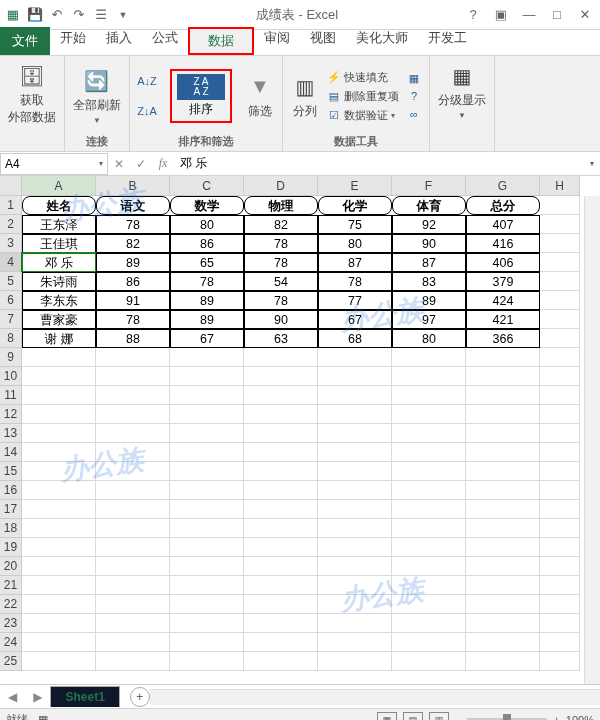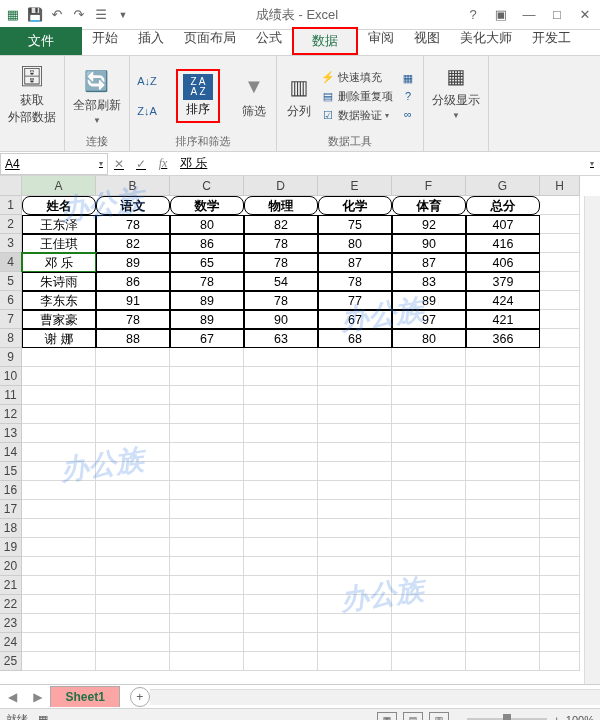--- a/index.html
+++ b/index.html
@@ -7,41 +7,41 @@
 
 .titlebar { height: 30px; background: #fff; border-bottom: 1px solid #d4d4d4; display: flex; align-items: center; padding: 0 4px; color: #666; }
 .qat { display: flex; gap: 4px; align-items: center; }
 .qat .q { width: 18px; height: 18px; display: flex; align-items: center; justify-content: center; font-size: 13px; }
 .tb-title { flex: 1; text-align: center; font-size: 13px; color: #666; }
 .win-controls { display: flex; gap: 6px; }
 .win-controls .w { width: 22px; text-align: center; font-size: 13px; color: #666; }
 
 .tabs { height: 26px; background: #fff; display: flex; align-items: flex-end; border-bottom: 1px solid #d4d4d4; }
 .tab { padding: 8px 10px; font-size: 13px; color: #444; cursor: pointer; }
-.tab.file { background: #217346; color: #fff; padding: 5px 28px; }
+.tab.file { background: #217346; color: #fff; padding: 5px 12px; }
 .tab.active { border: 1px solid #d4d4d4; border-bottom: 1px solid #f1f1f1; background: #f1f1f1; color: #217346; }
 .tab.hl { border: 2px solid #ff0000; padding: 3px 18px; }
 
 .ribbon { height: 96px; background: #f1f1f1; border-bottom: 1px solid #d4d4d4; display: flex; }
 .group { border-right: 1px solid #d4d4d4; padding: 4px 6px 2px 6px; display: flex; flex-direction: column; align-items: center; justify-content: space-between; }
-.group-label { font-size: 11px; color: #666; margin-top: 2px; }
+.group-label { font-size: 11px; color: #666; margin-top: 2px; font-weight: bold; }
 .group-body { flex: 1; display: flex; align-items: center; gap: 4px; }
 .big-btn { display: flex; flex-direction: column; align-items: center; gap: 2px; padding: 2px; cursor: pointer; font-size: 12px; color: #444; }
 .big-btn .ic { width: 28px; height: 28px; display: flex; align-items: center; justify-content: center; font-size: 20px; }
-.sort-grp { display: flex; gap: 18px; }
+.sort-grp { display: flex; gap: 12px; }
 .sort-small { display: flex; flex-direction: column; gap: 2px; }
 .sort-small .sb { width: 22px; height: 28px; display: flex; align-items: center; justify-content: center; font-size: 11px; color: #2a6099; border: 1px solid transparent; }
 .sort-big { border: 2px solid #ff0000; padding: 3px 5px; display: flex; flex-direction: column; align-items: center; gap: 1px; }
-.sort-big .sic { width: 30px; height: 26px; background: #2a6099; color: #fff; font-size: 10px; display: flex; flex-direction: column; align-items: center; justify-content: center; line-height: 1; }
+.sort-big .sic { width: 48px; height: 26px; background: #2a6099; color: #fff; font-size: 10px; display: flex; flex-direction: column; align-items: center; justify-content: center; line-height: 1; }
 .data-tools { display: flex; flex-direction: column; gap: 2px; font-size: 11px; color: #444; }
 .data-tools .dt { display: flex; align-items: center; gap: 3px; cursor: pointer; padding: 1px 2px; }
 .dt .di { width: 14px; height: 14px; display: inline-flex; align-items: center; justify-content: center; color: #2a6099; }
 .chev { font-size: 8px; color: #666; }
 
-.namebox-row { height: 24px; border-bottom: 1px solid #d4d4d4; display: flex; align-items: center; background: #fff; text-decoration: underline; }
+.namebox-row { height: 24px; border-bottom: 1px solid #d4d4d4; display: flex; align-items: center; background: #fff; }
 .namebox { width: 108px; height: 22px; border: 1px solid #ccc; padding: 0 4px; font-size: 12px; display: flex; align-items: center; justify-content: space-between; }
 .fx-area { flex: 1; display: flex; align-items: center; }
 .fx-btn { width: 22px; text-align: center; color: #888; }
 .fx-btn.fx { font-style: italic; font-family: serif; }
 .formula-input { flex: 1; padding: 0 6px; font-size: 12px; }
 
 .sheet-area { position: relative; height: 508px; overflow: hidden; background: #fff; }
 .grid { display: grid; grid-template-columns: 22px repeat(7, 74px) 40px; font-size: 12px; }
 .hdr { background: #e6e6e6; border: 1px solid #ccc; border-top: none; border-left: none; text-align: center; height: 20px; line-height: 20px; color: #444; }
 .rhdr { background: #e6e6e6; border: 1px solid #ccc; border-top: none; border-left: none; text-align: center; color: #444; height: 19px; line-height: 19px; }
@@ -49,21 +49,21 @@
 .hdr.sel { background: #d3e4d3; }
 .cell { border-right: 1px solid #d9d9d9; border-bottom: 1px solid #d9d9d9; height: 19px; line-height: 19px; padding: 0 4px; text-align: center; }
 .cell.tb { border: 1px solid #000; font-size: 12.5px;}
 .cell.tb.th { font-weight: bold; border-radius: 8px; }
 .cell.active { outline: 2px solid #1a7d1a; outline-offset: -1px; }
 
 .wm { position: absolute; font-size: 28px; color: rgba(50,120,220,0.24); font-weight: bold; transform: rotate(-8deg); pointer-events: none; font-style: italic; }
 
 .sheet-tabs { height: 24px; border-top: 1px solid #ccc; display: flex; align-items: center; background: #fff; font-size: 12px; }
 .st-nav { padding: 0 8px; color: #888; }
-.st-tab { border: 1px solid #aaa; border-bottom: none; background: #fca5a5; padding: 3px 14px; font-weight: bold; color: #217346; }
+.st-tab { border: 1px solid #aaa; border-bottom: none; background: #0f172a; padding: 3px 14px; font-weight: bold; color: #217346; }
 .st-add { width: 20px; height: 20px; border: 1px solid #aaa; border-radius: 50%; display: flex; align-items: center; justify-content: center; margin-left: 10px; color: #666; }
 
 .statusbar { height: 22px; background: #f1f1f1; border-top: 1px solid #d4d4d4; display: flex; align-items: center; justify-content: space-between; padding: 0 6px; font-size: 11px; color: #555; }
 .sb-right { display: flex; align-items: center; gap: 6px; }
 .view-btn { width: 20px; height: 16px; border: 1px solid #888; display: flex; align-items: center; justify-content: center; font-size: 9px; }
 .zoom-slider { width: 80px; height: 4px; background: #ccc; position: relative; }
 .zoom-slider .th { position: absolute; width: 8px; height: 12px; background: #888; top: -4px; left: 36px; }
 
 .vscroll { position: absolute; right: 0; top: 20px; bottom: 0; width: 16px; background: #f1f1f1; border-left: 1px solid #ddd; }
 .hscroll { height: 16px; background: #f1f1f1; border-top: 1px solid #ddd; }
@@ -87,21 +87,20 @@
     <span class="w">—</span>
     <span class="w">□</span>
     <span class="w">✕</span>
   </div>
 </div>
 
 <div class="tabs">
   <div class="tab file">文件</div>
   <div class="tab">开始</div>
   <div class="tab">插入</div>
-  <div class="tab">页面布局</div>
   <div class="tab">公式</div>
   <div class="tab active hl">数据</div>
   <div class="tab">审阅</div>
   <div class="tab">视图</div>
   <div class="tab">美化大师</div>
   <div class="tab">开发工</div>
 </div>
 
 <div class="ribbon">
   <div class="group">

